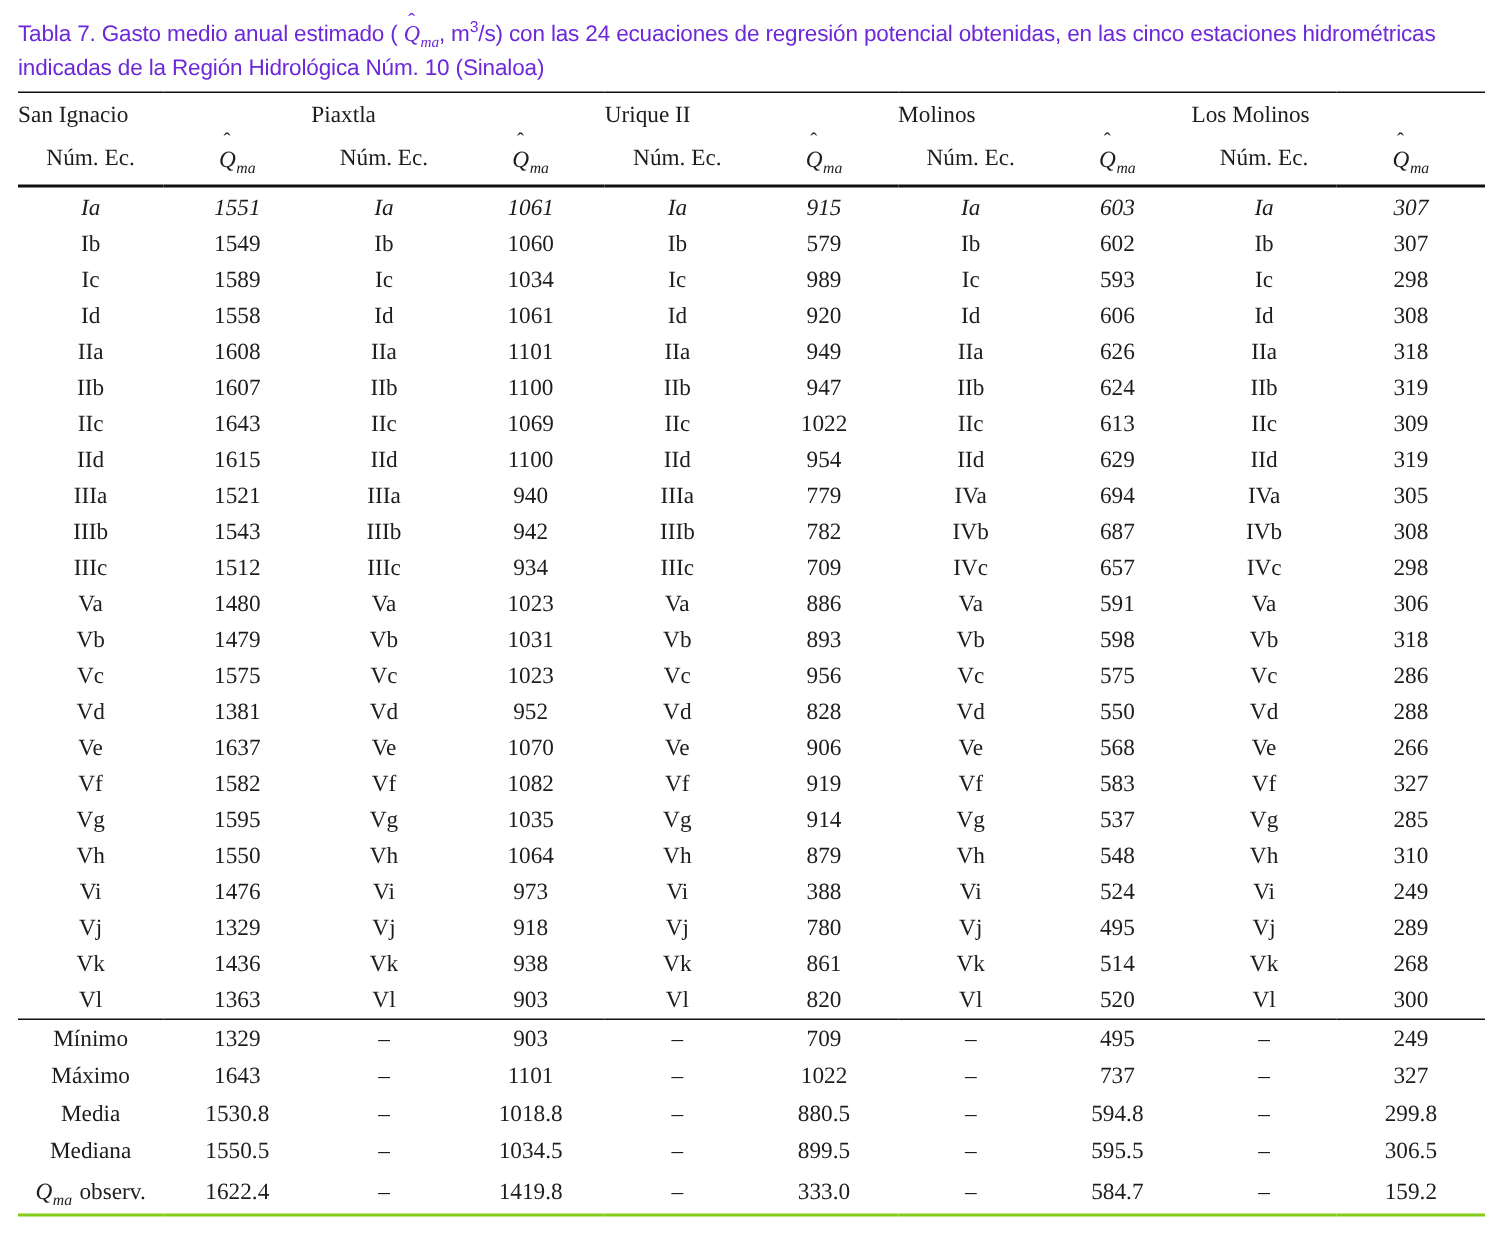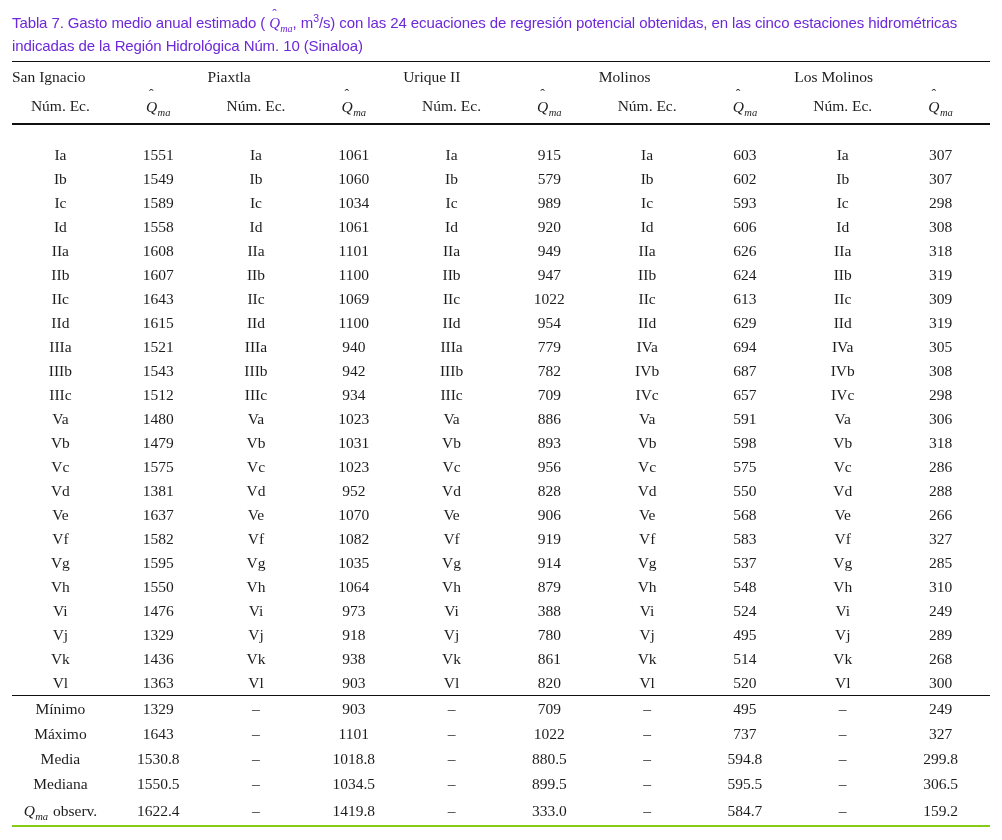--- a/index.html
+++ b/index.html
@@ -72,21 +72,21 @@
     white-space: nowrap;
   }
   tbody td {
     height: 24px;
     line-height: 24px;
     padding: 0;
     text-align: center;
     white-space: nowrap;
     vertical-align: middle;
   }
-  tbody.body-rows tr:first-child td { padding-top: 18px; }
+  tbody.body-rows tr:first-child td { padding-top: 2px; font-style: italic; }
   tbody.summary td { height: 25px; line-height: 25px; }
   tbody.summary tr:first-child td { border-top: 1.5px solid #101010; }
   tbody.summary tr:last-child td  { border-bottom: 2px solid #84cc16; }
   td.sum-label .qsym { margin-right: 1px; }
 </style>
 </head>
 <body>
 
 <div class="caption"><span>Tabla 7. Gasto medio anual estimado ( </span><span class="qsym"><span class="hat">ˆ</span><span class="qbase">Q</span><span class="msub">ma</span></span><span>, m</span><sup>3</sup><span>/s) con las 24 ecuaciones de regresión potencial obtenidas, en las cinco estaciones hidrométricas indicadas de la Región Hidrológica Núm. 10 (Sinaloa)</span></div>
 

